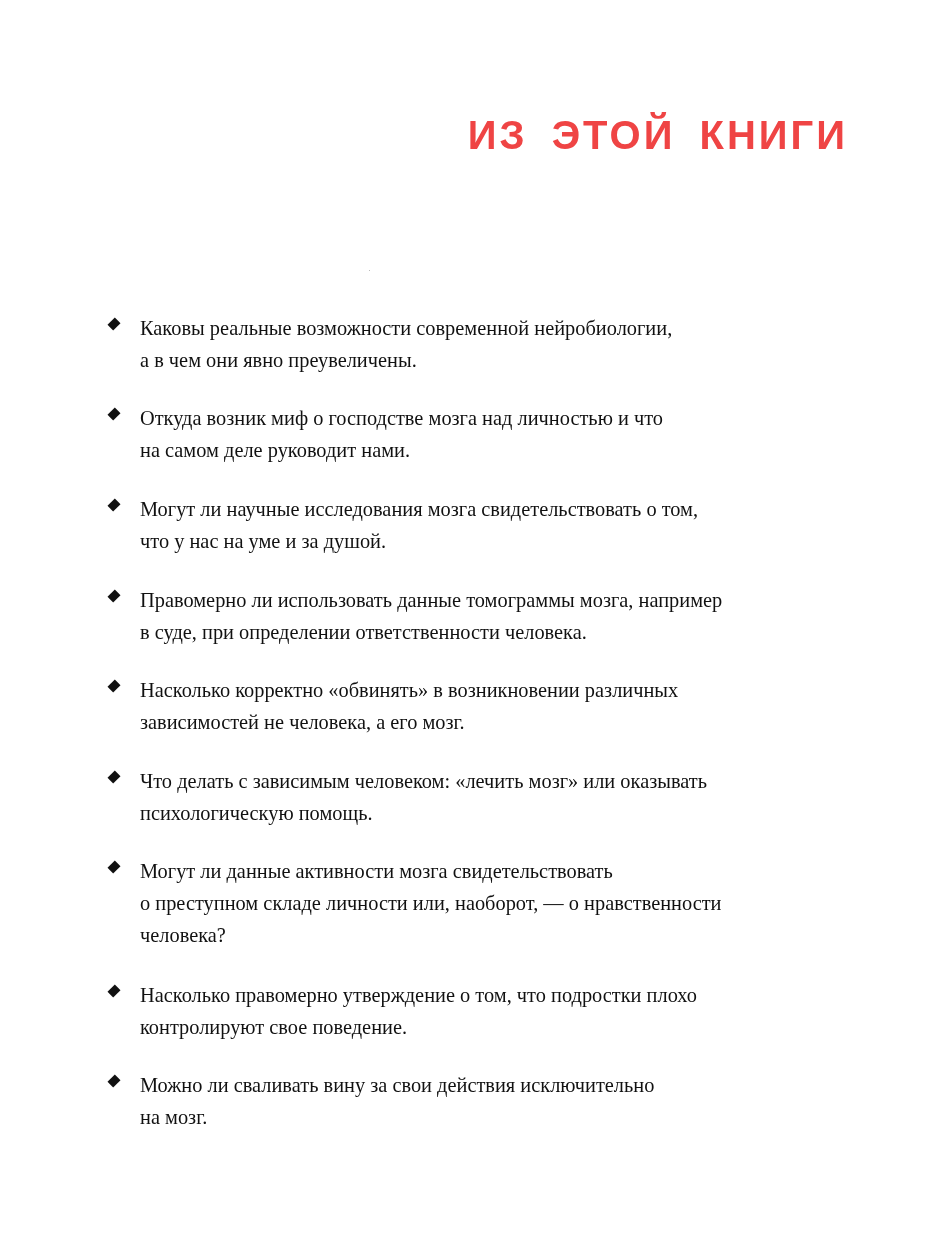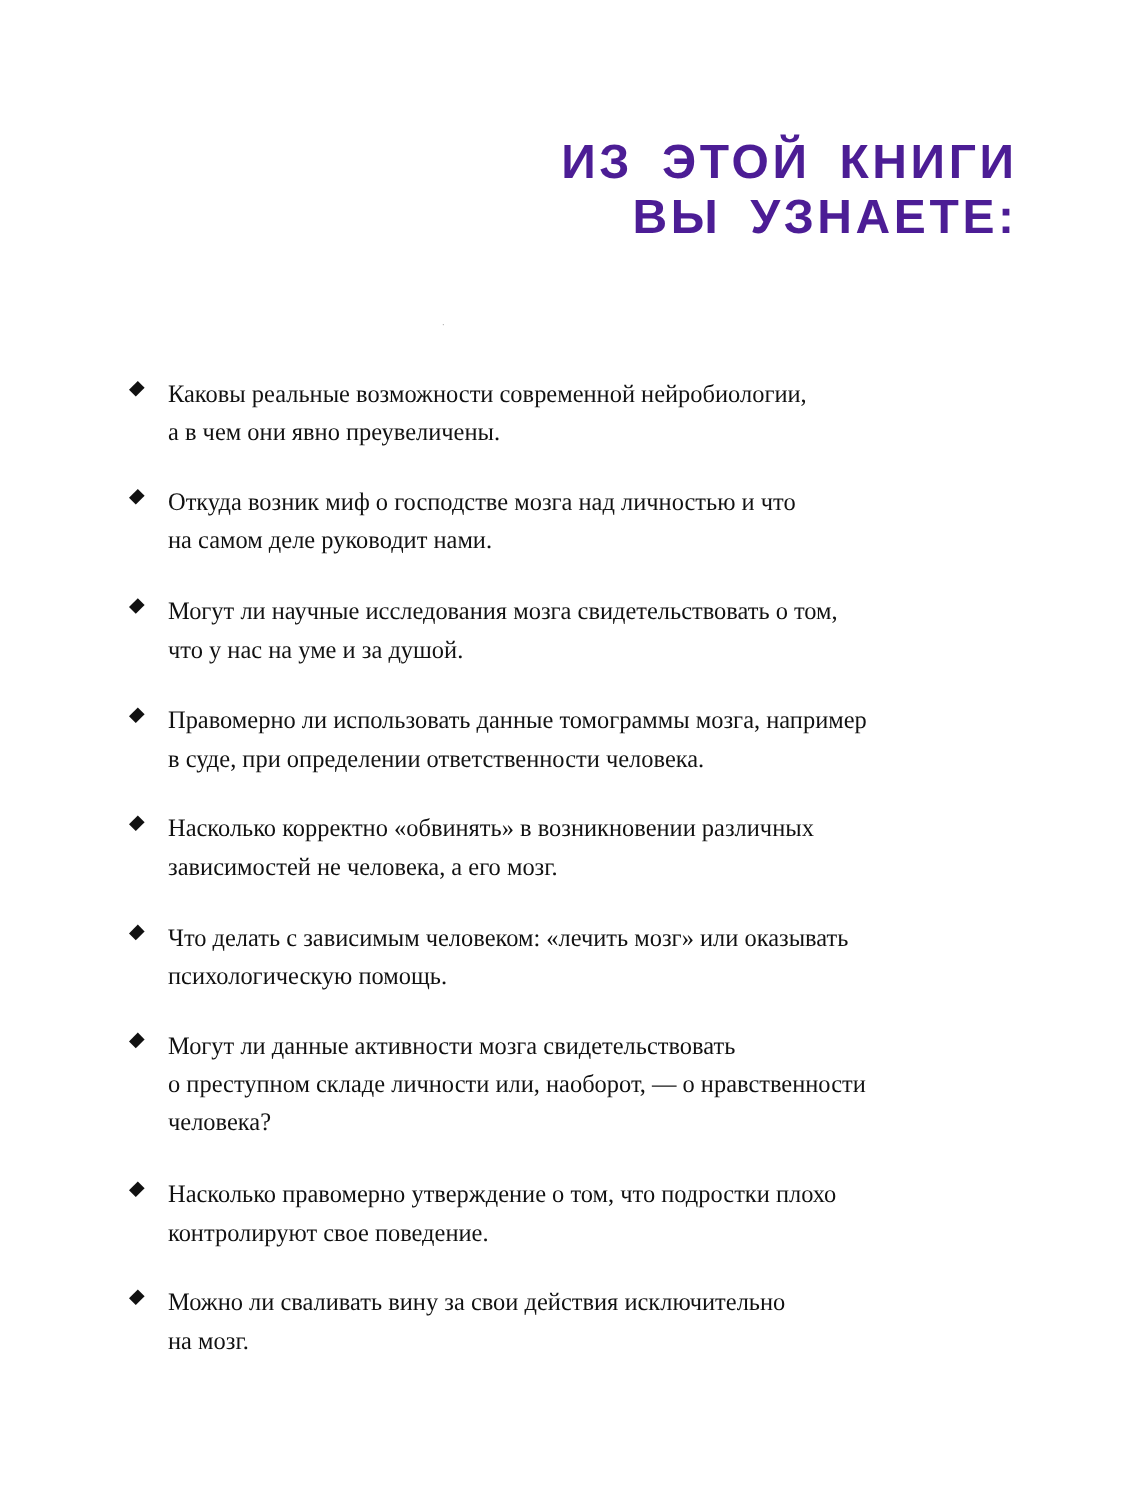--- a/index.html
+++ b/index.html
@@ -1,41 +1,40 @@
 <!DOCTYPE html>
 <html><head>
   <meta charset="utf-8">
   <style>
     html, body { margin: 0; padding: 0; background: #ffffff; }
     body { width: 948px; height: 1239px; position: relative; overflow: hidden; color: #111; }
     .heading {
       position: absolute; right: 100px; top: 112px; text-align: right;
       font-family: "Liberation Sans", sans-serif; font-weight: 700;
-      font-size: 40px; line-height: 46px; letter-spacing: 3px; color: #4c1d95;
+      font-size: 40px; line-height: 46px; letter-spacing: 3px; color: #ef4444;
     }
     .heading div { word-spacing: 10px; }
     .list { position: absolute; left: 108px; top: 312px; width: 760px; }
     .item { position: absolute; left: 0; width: 760px; }
     .bullet {
       position: absolute; left: 2px; top: 8px; width: 8px; height: 8px;
       background: #111; transform: rotate(45deg) scaleY(1.3);
     }
     .text {
       position: absolute; left: 32px; width: 730px;
       font-family: "Liberation Serif", serif; font-size: 21px; line-height: 32px;
       color: #111; white-space: pre-line; transform: scaleX(0.97); transform-origin: left top;
     }
     .dot { position: absolute; left: 369px; top: 270px; width: 1px; height: 1px; background: #bbb; }
   </style>
 </head>
 <body>
 
 <div class="heading">
   <div>ИЗ ЭТОЙ КНИГИ</div>
-  <div>ВЫ УЗНАЕТЕ:</div>
 </div>
 
 <div class="dot"></div>
 
 <div class="list">
   <div class="item" style="top:0px">
     <span class="bullet"></span>
     <div class="text">Каковы реальные возможности современной нейробиологии,
 а в чем они явно преувеличены.</div>
   </div>

